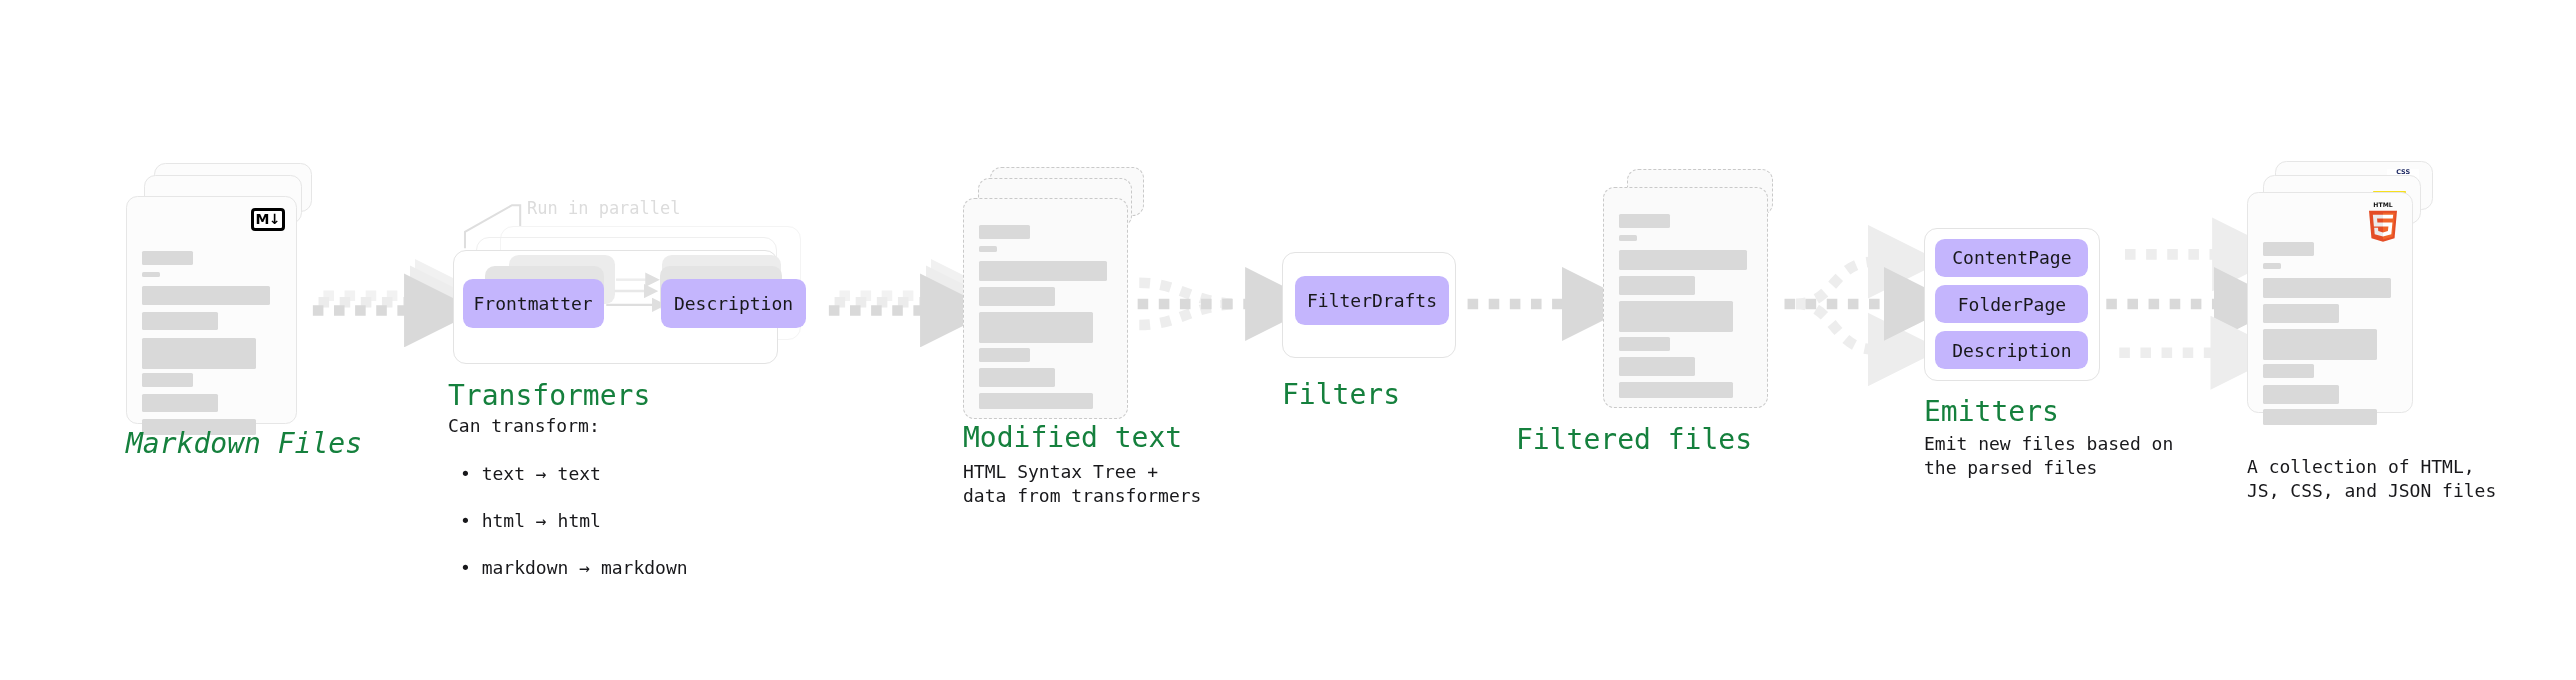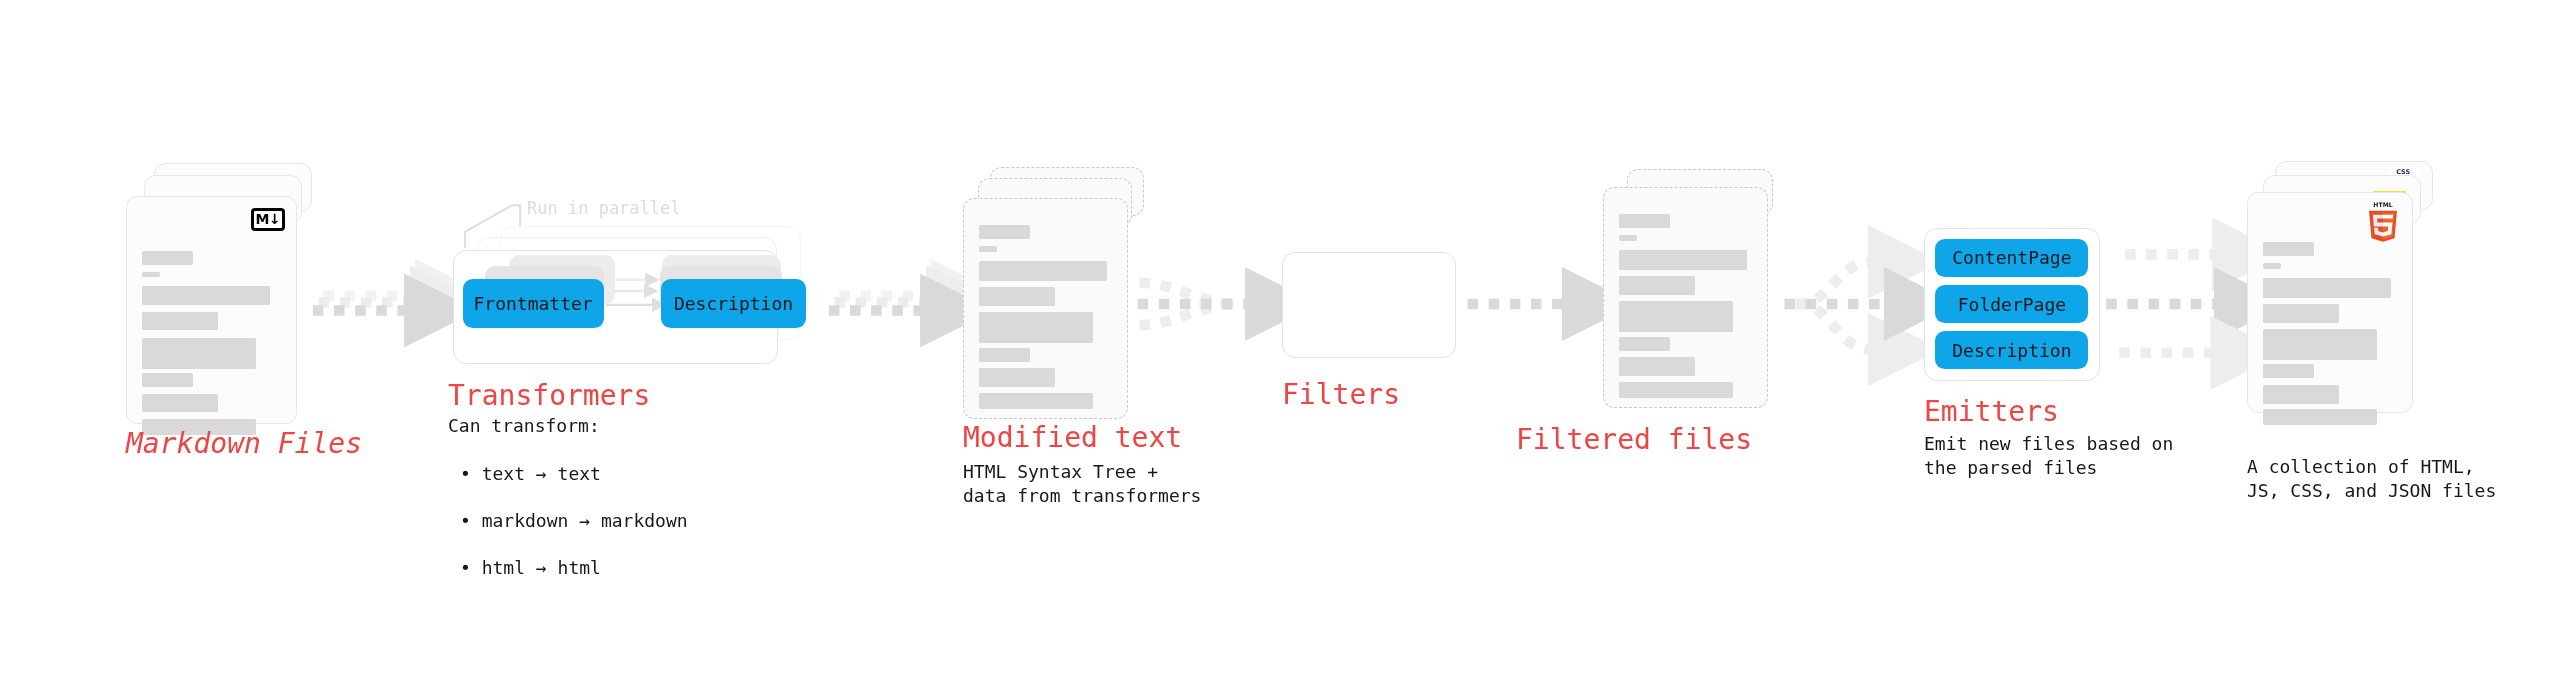--- a/index.html
+++ b/index.html
@@ -18,21 +18,21 @@
     overflow: hidden;
   }
 
   
   .abs { position: absolute; }
 
   .heading {
     font-family: "DejaVu Sans Mono", "Liberation Mono", monospace;
     font-size: 28px;
     font-weight: 400;
-    color: #ef4444;
+    color: #15803d;
     letter-spacing: 0px;
     white-space: nowrap;
   }
   .subtext {
     font-family: "DejaVu Sans Mono", "Liberation Mono", monospace;
     font-size: 18px;
     font-weight: 400;
     color: #18181b;
     line-height: 23.6px;
     white-space: pre-line;
@@ -94,21 +94,21 @@
     border: 1.6px solid #e3e3e3;
     border-radius: 13px;
     background: #ffffff;
     box-sizing: border-box;
   }
   .group-box.layer2 { border-color: #efefef; background: transparent; }
   .group-box.layer3 { border-color: #f4f4f4; background: transparent; }
 
   .pill {
     position: absolute;
-    background: #0ea5e9;
+    background: #c4b5fd;
     border-radius: 9.8px;
     display: flex;
     align-items: center;
     justify-content: center;
     font-family: "DejaVu Sans Mono", "Liberation Mono", monospace;
     font-size: 18px;
     color: #18181b;
     box-sizing: border-box;
     white-space: nowrap;
   }
@@ -228,24 +228,24 @@
     <div class="pill" style="left:222px;top:92px;width:145px;height:49px;">Description</div>
   </div>
 
   <div class="heading abs" style="left:448px;top:379px;">Transformers</div>
   <div class="subtext abs" style="left:448px;top:414px;">Can transform:</div>
   <div class="abs" style="left:460px;top:438px;">
     <div class="subtext">
       <span>•&nbsp;</span><span>text → text</span>
     </div>
     <div class="subtext">
+      <span>•&nbsp;</span><span>html → html</span>
+    </div>
+    <div class="subtext">
       <span>•&nbsp;</span><span>markdown → markdown</span>
-    </div>
-    <div class="subtext">
-      <span>•&nbsp;</span><span>html → html</span>
     </div>
   </div>
 
   <div class="doc-stack abs" style="left:963px;top:167px;width:187px;height:260px;">
     <div class="doc-card dashed" style="left:27px;top:0px;width:154px;height:49px;"></div>
     <div class="doc-card dashed" style="left:14.6px;top:11.4px;width:154px;height:49px;"></div>
     <div class="doc-card dashed" style="left:0px;top:31px;width:165px;height:221px;">
       <div class="bar" style="left:14.6px;top:26px;width:51px;height:14px;"></div>
       <div class="bar" style="left:14.6px;top:47px;width:18px;height:5.7px;"></div>
       <div class="bar" style="left:14.6px;top:62px;width:128px;height:19.5px;"></div>
@@ -255,20 +255,21 @@
       <div class="bar" style="left:14.6px;top:169px;width:76px;height:18.7px;"></div>
       <div class="bar" style="left:14.6px;top:194px;width:114px;height:16.3px;"></div>
     </div>
   </div>
   <div class="heading abs" style="left:963px;top:421px;">Modified text</div>
   <div class="subtext abs" style="left:963px;top:460px;">HTML Syntax Tree +
 data from transformers</div>
 
   <div class="abs" style="left:1282px;top:252px;width:179px;height:107px;">
     <div class="group-box" style="left:0;top:0;width:174px;height:106px;"></div>
+    <div class="pill" style="left:13px;top:24.4px;width:154px;height:49px;">FilterDrafts</div>
   </div>
   <div class="heading abs" style="left:1282px;top:378px;">Filters</div>
 
   <div class="doc-stack abs" style="left:1603px;top:169px;width:187px;height:260px;">
     <div class="doc-card dashed" style="left:24.4px;top:0px;width:146px;height:46px;"></div>
     <div class="doc-card dashed" style="left:0px;top:18px;width:165px;height:221px;">
       <div class="bar" style="left:14.6px;top:26px;width:51px;height:14px;"></div>
       <div class="bar" style="left:14.6px;top:47px;width:18px;height:5.7px;"></div>
       <div class="bar" style="left:14.6px;top:62px;width:128px;height:19.5px;"></div>
       <div class="bar" style="left:14.6px;top:88px;width:76px;height:18.7px;"></div>

